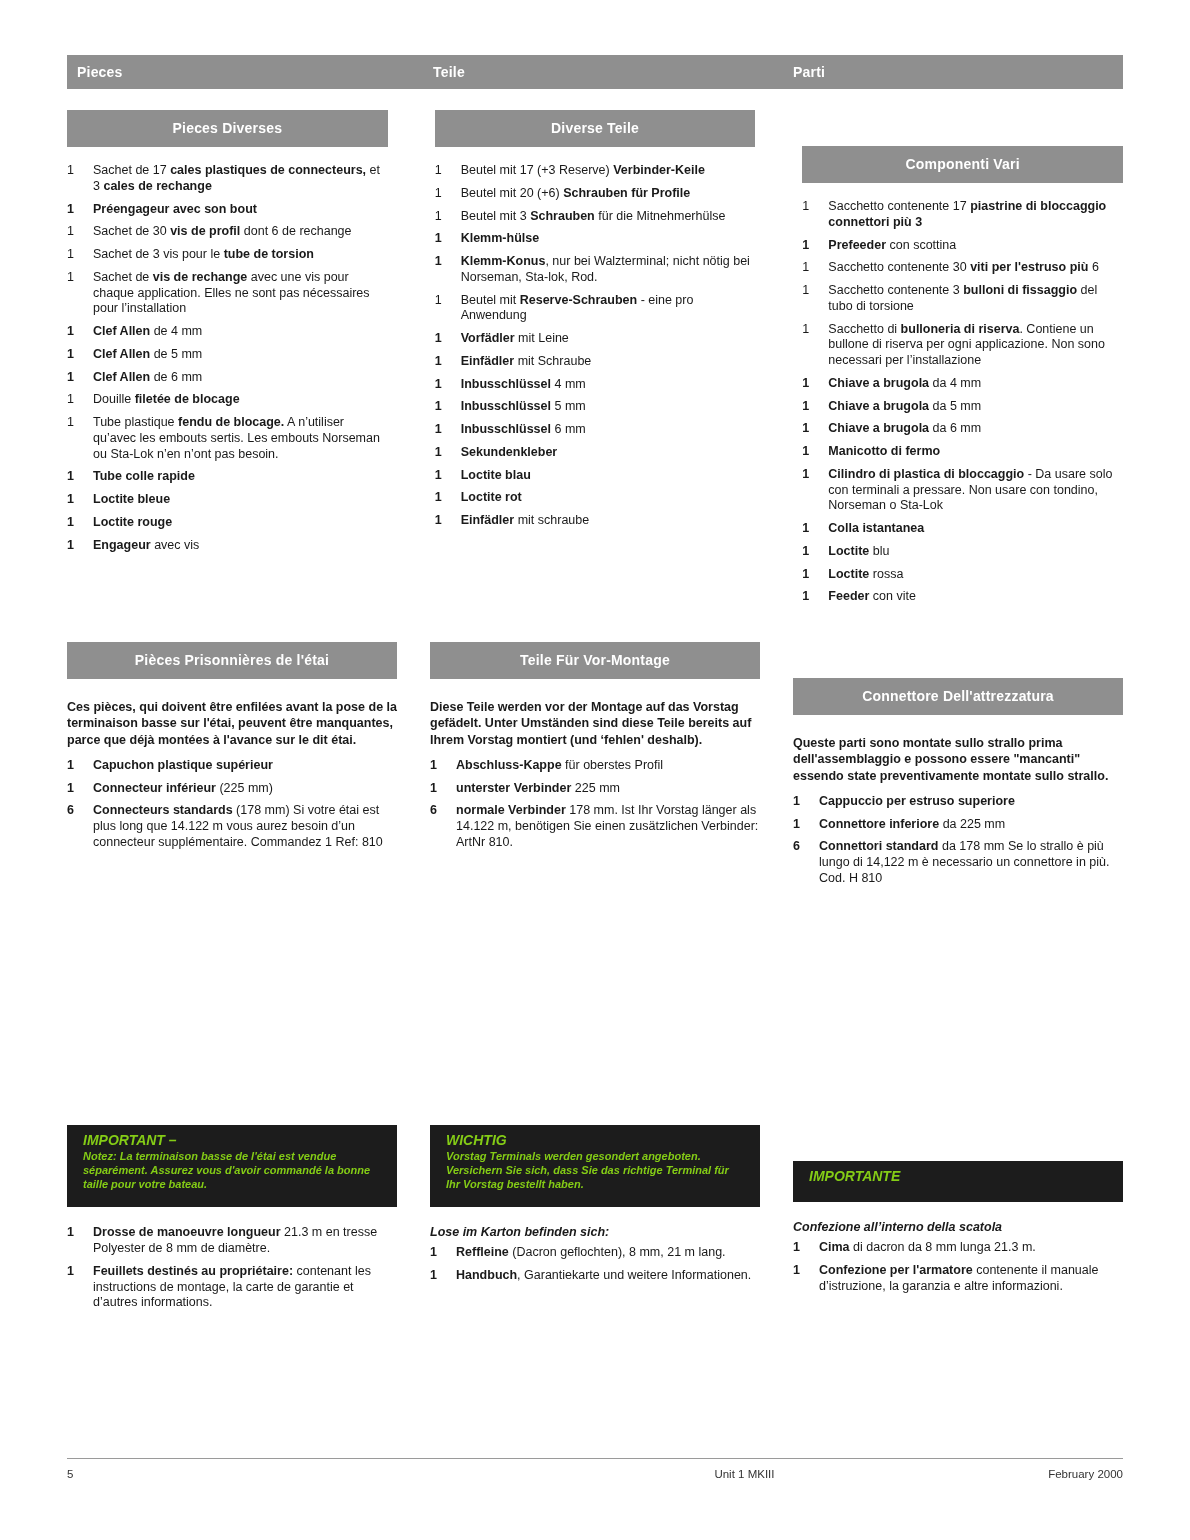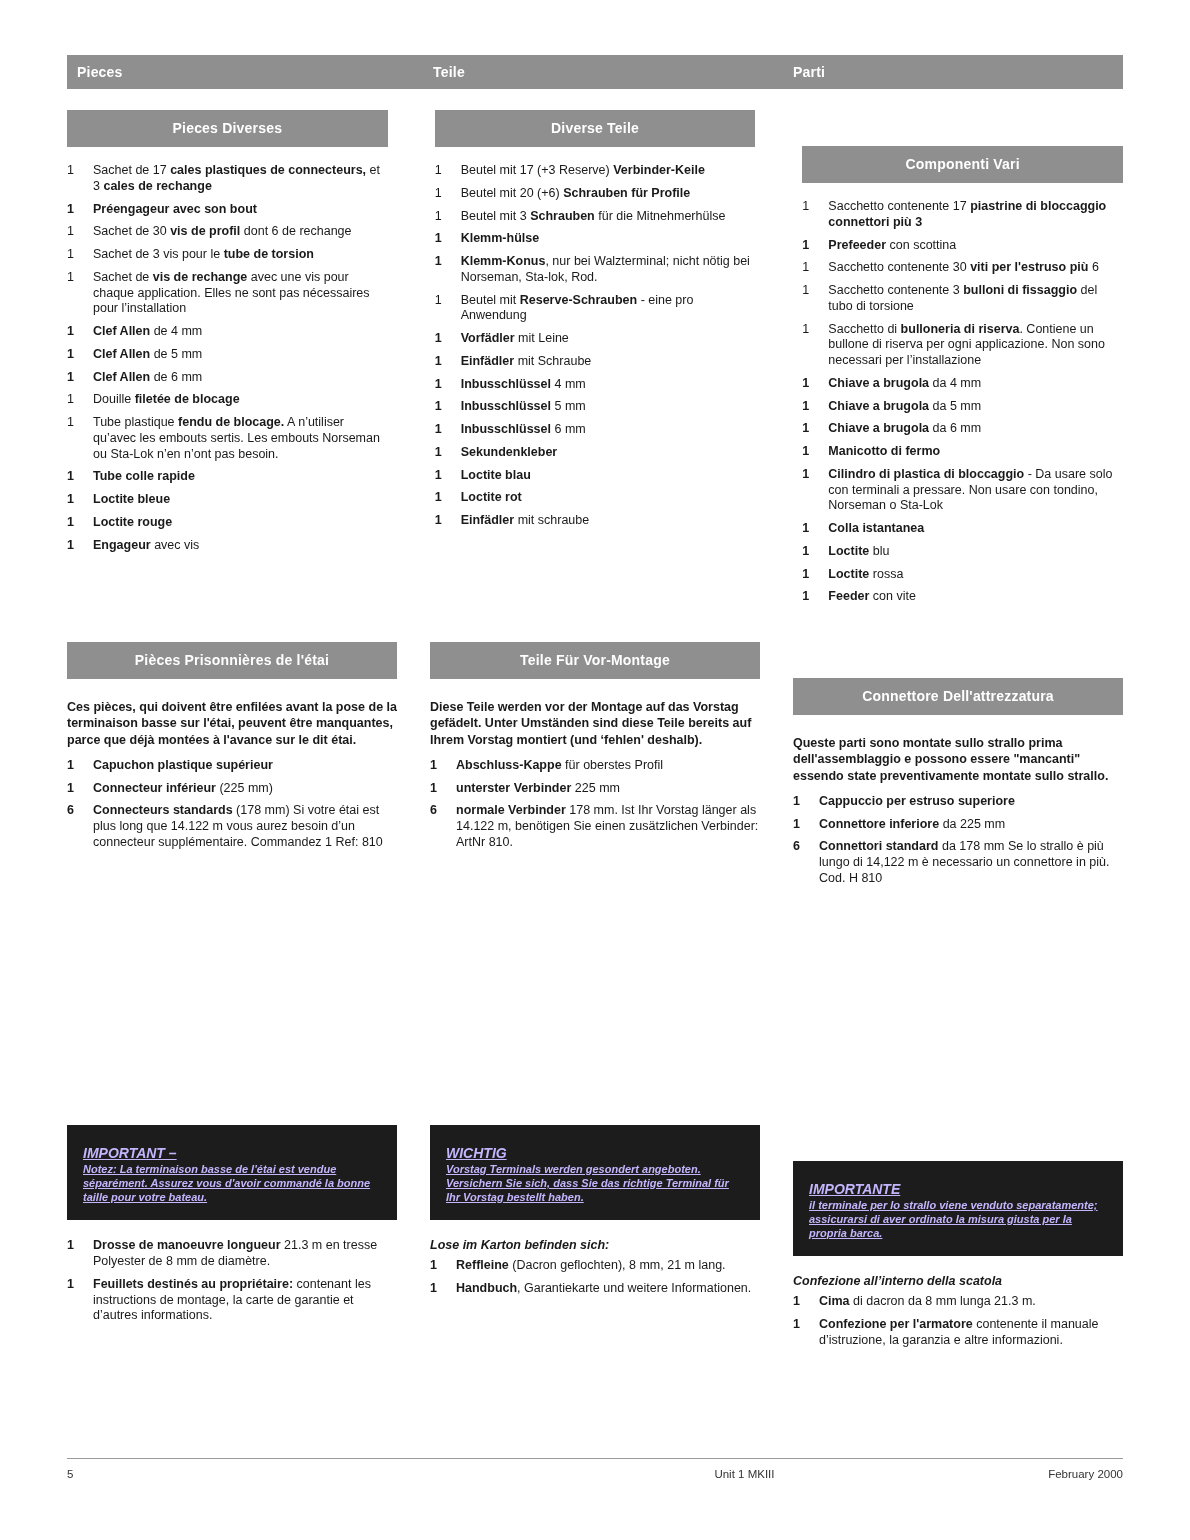--- a/index.html
+++ b/index.html
@@ -108,24 +108,23 @@
   
   .block3 {
     position: absolute;
     left: 67px;
     top: 1125px;
     width: 1056px;
     display: flex;
   }
   .imp-box {
     background: #1c1c1c;
-    color: #c4b5fd;
-    padding: 20px 16px 16px 16px;
+    color: #84cc16;
+    padding: 7px 16px 16px 16px;
     box-sizing: border-box;
-    text-decoration: underline;
   }
   .imp-box .imp-title {
     font-style: italic;
     font-weight: bold;
     font-size: 14px;
     margin-bottom: 2px;
   }
   .imp-box .imp-body {
     font-style: italic;
     font-weight: bold;
@@ -449,21 +448,20 @@
           </li>
           <li>
             <span class="qty" style="font-weight: bold;">1</span>
             <span class="txt"><span class="b">Handbuch</span><span>, Garantiekarte und weitere Informationen.</span></span>
           </li>
         </ul>
     </div>
     <div class="col">
       <div class="imp-box">
         <div class="imp-title">IMPORTANTE</div>
-        <div class="imp-body">il terminale per lo strallo viene venduto separatamente; assicurarsi di aver ordinato la misura giusta per la propria barca.</div>
       </div>
       <div class="after-note">Confezione all’interno della scatola</div>
       <ul class="items tight">
           <li>
             <span class="qty" style="font-weight: bold;">1</span>
             <span class="txt"><span class="b">Cima</span><span> di dacron da 8 mm lunga 21.3 m.</span></span>
           </li>
           <li>
             <span class="qty" style="font-weight: bold;">1</span>
             <span class="txt"><span class="b">Confezione per l'armatore</span><span> contenente il manuale d’istruzione, la garanzia e altre informazioni.</span></span>

